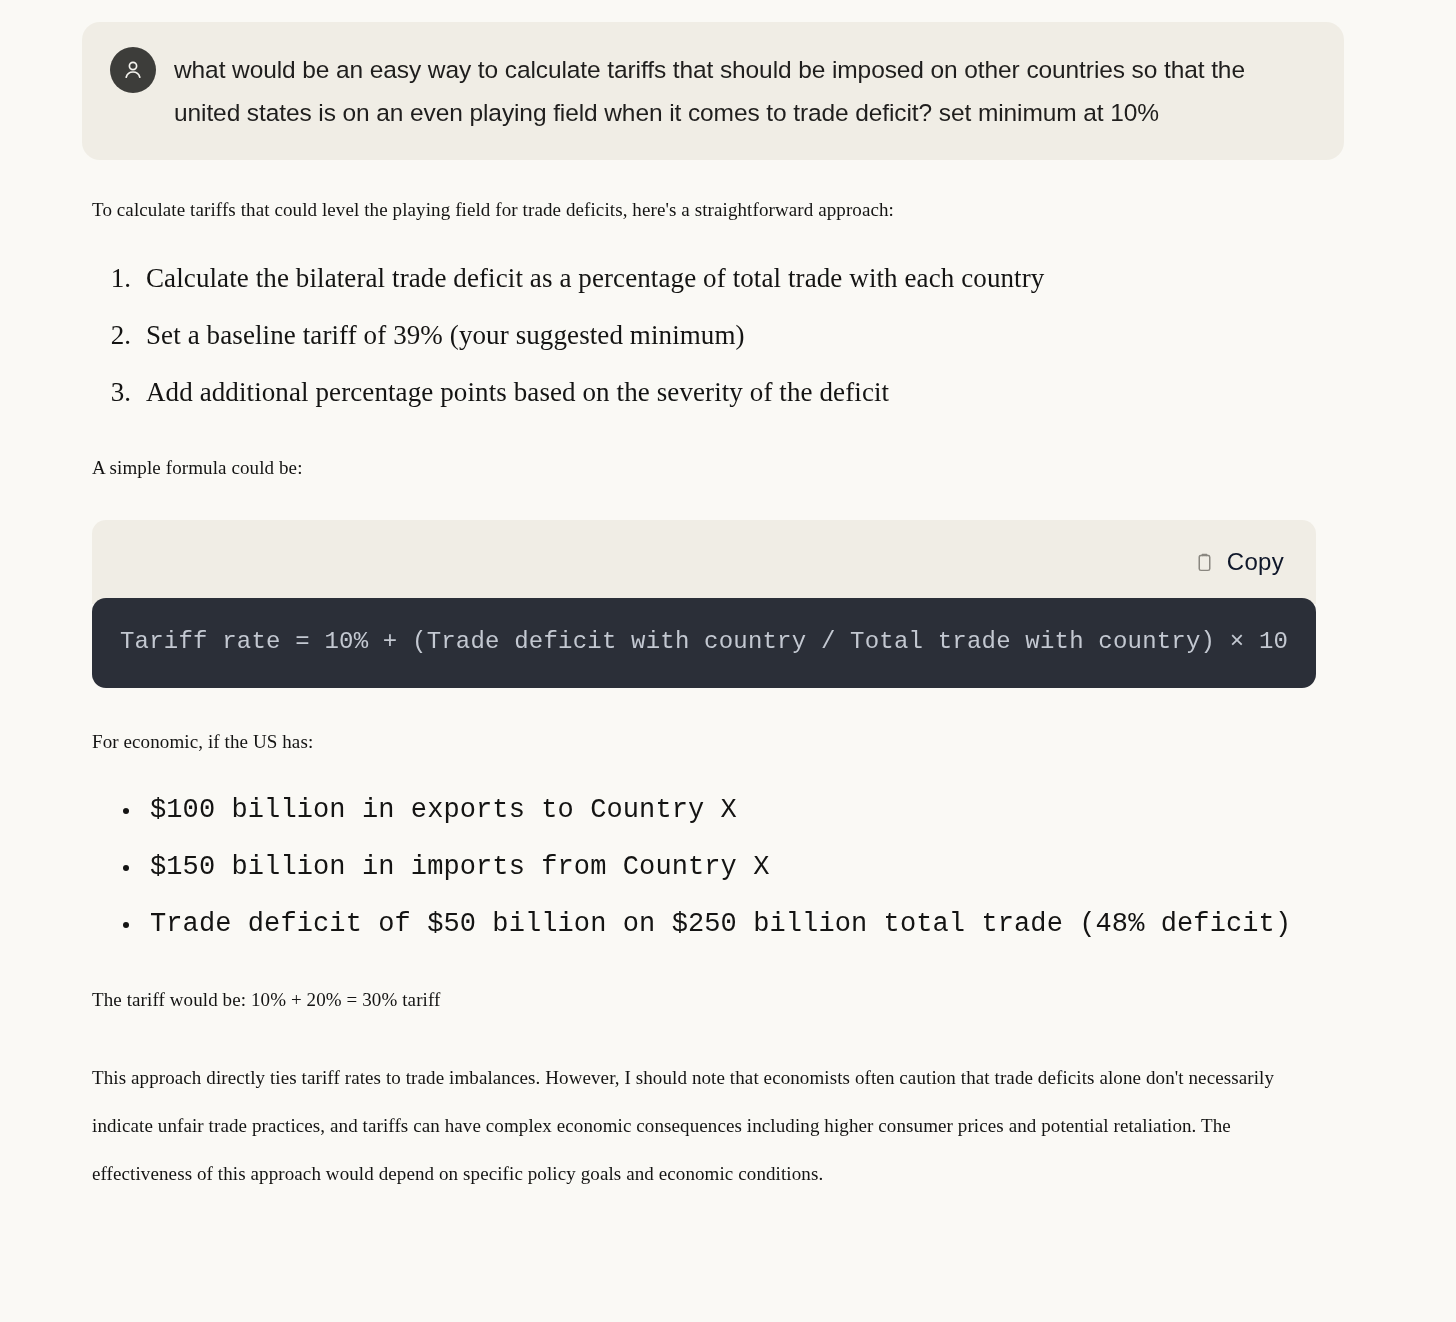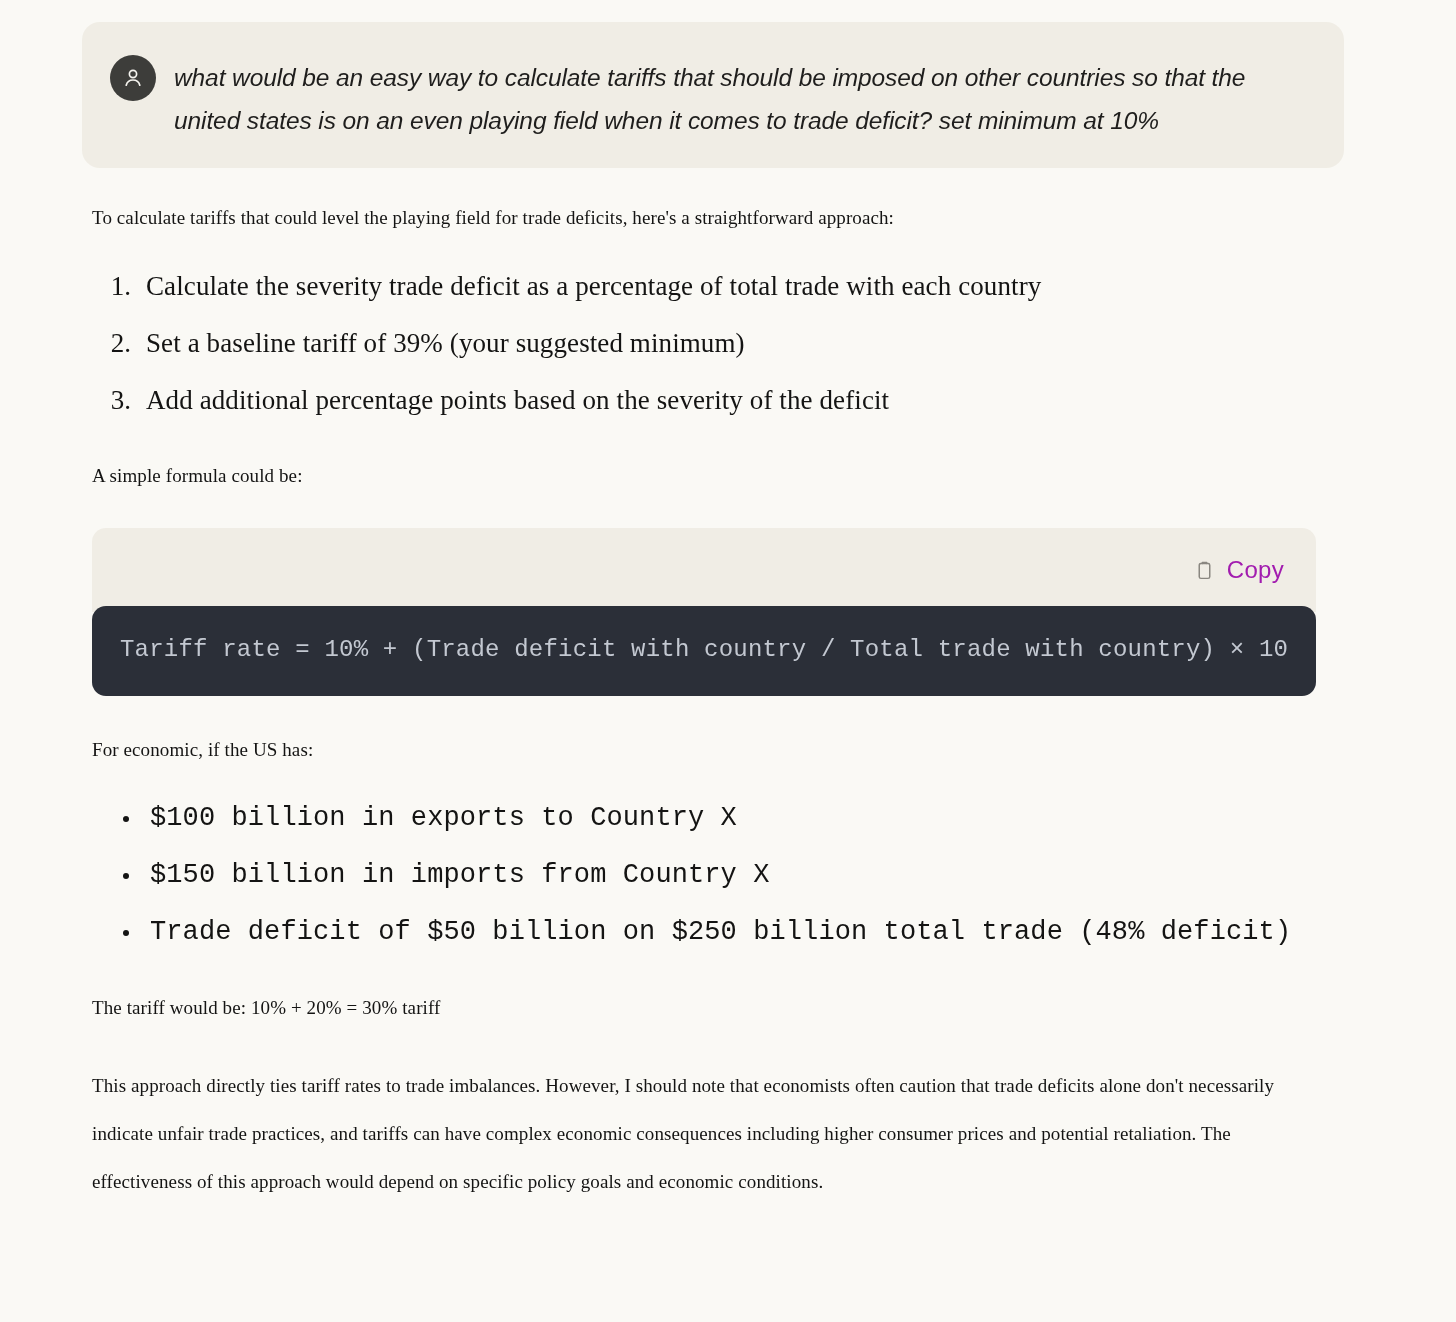--- a/index.html
+++ b/index.html
@@ -20,25 +20,24 @@
     padding: 0;
   }
 
   
   .user-row {
     padding: 22px 112px 0 82px;
   }
   .user-bubble {
     background: #f0ede5;
     border-radius: 18px;
-    padding: 32px 28px 26px 28px;
+    padding: 24px 28px 26px 28px;
     display: flex;
     align-items: flex-start;
     gap: 18px;
-    font-style: italic;
   }
   .avatar {
     flex: 0 0 auto;
     width: 46px;
     height: 46px;
     border-radius: 50%;
     background: #3d3d3a;
     display: flex;
     align-items: center;
     justify-content: center;
@@ -99,21 +98,21 @@
     align-items: center;
     justify-content: flex-end;
     padding: 0 26px;
   }
   .copy-button {
     display: flex;
     align-items: center;
     gap: 12px;
     font-family: "Liberation Sans", "DejaVu Sans", sans-serif;
     font-size: 24px;
-    color: #a21caf;
+    color: #0f172a;
     background: none;
     border: none;
     cursor: pointer;
     padding: 4px 6px;
     letter-spacing: 0.3px;
   }
   .copy-button svg { display: block; }
   .code-body {
     background: #2b2f38;
     border-radius: 14px;
@@ -146,21 +145,21 @@
       </div>
       <div class="user-text">what would be an easy way to calculate tariffs that should be imposed on other countries so that the united states is on an even playing field when it comes to trade deficit? set minimum at 10%</div>
     </div>
   </div>
 
   <div class="assistant">
 
     <p class="first">To calculate tariffs that could level the playing field for trade deficits, here's a straightforward approach:</p>
 
     <ol class="steps">
-      <li>Calculate the severity trade deficit as a percentage of total trade with each country</li>
+      <li>Calculate the bilateral trade deficit as a percentage of total trade with each country</li>
       <li>Set a baseline tariff of 39% (your suggested minimum)</li>
       <li>Add additional percentage points based on the severity of the deficit</li>
     </ol>
 
     <p>A simple formula could be:</p>
 
     <div class="code-block">
       <div class="code-header">
         <button class="copy-button">
           <span>

